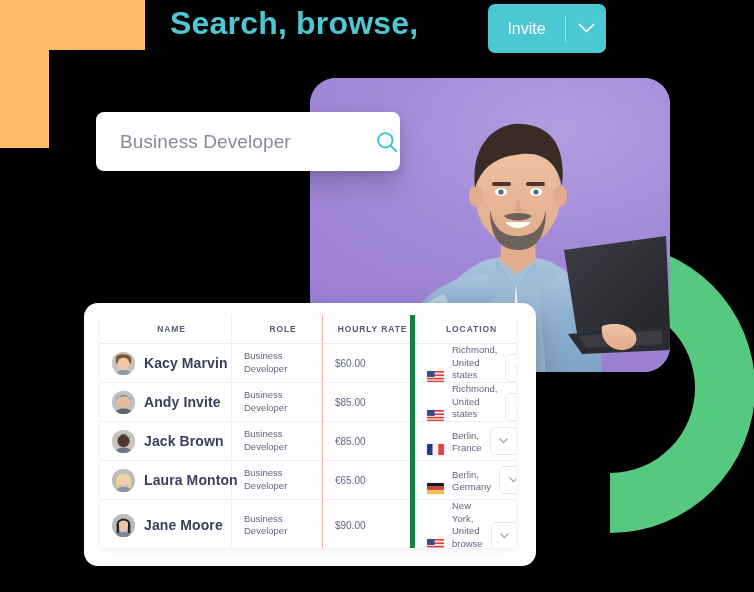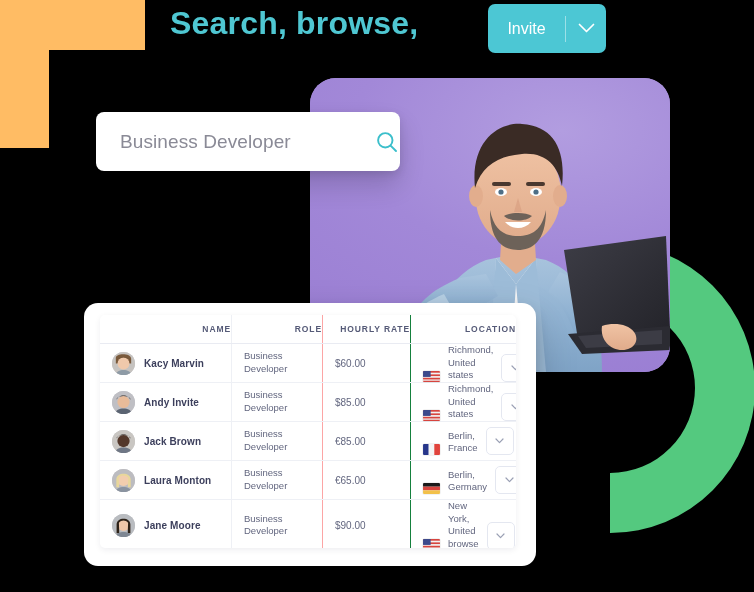--- a/index.html
+++ b/index.html
@@ -82,44 +82,44 @@
   }
   .table-card{
     position:absolute;left:100px;top:315px;width:416px;height:233px;
     background:#ffffff;border-radius:5px;overflow:hidden;
     box-shadow:0 2px 6px rgba(20,20,50,.07);
   }
   table.people{
     width:100%;border-collapse:collapse;table-layout:fixed;
   }
   table.people th{
-    text-align:right;font-size:8.5px;font-weight:700;color:#555a77;
+    text-align:center;font-size:8.5px;font-weight:700;color:#555a77;
     letter-spacing:.9px;padding:9px 0 9px 12px;
     border-bottom:1px solid #e9ebf2;
     vertical-align:middle;
   }
   table.people td{
     padding:0 0 0 12px;border-bottom:1px solid #eef0f5;
     vertical-align:middle;height:38px;
     font-size:9.5px;color:#595d7a;
   }
   table.people tr:last-child td{border-bottom:none;}
   .col-name{width:119px;border-right:1px solid #eef0f5;}
   .col-role{width:78px;border-right:1px solid #fca5a5;}
-  .col-rate{width:75px;border-right:1px solid #15803d;}
+  .col-rate{width:75px;border-right:5px solid #15803d;}
   .col-loc{width:auto;margin-left:39px;}
 
   .name-cell{display:flex;align-items:center;gap:9px;}
   .avatar{
     width:23px;height:23px;border-radius:50%;flex:0 0 auto;overflow:hidden;
     background:#c9c9cf;position:relative;
   }
   .avatar svg{display:block;width:100%;height:100%;}
   .person-name{
-    font-size:10px;font-weight:700;color:#3c3f5c;letter-spacing:.1px;
+    font-size:14px;font-weight:700;color:#3c3f5c;letter-spacing:.1px;
     white-space:nowrap;
   }
   .role-text{line-height:1.32;color:#62667f;font-size:9.5px;}
   .rate-text{color:#62667f;font-size:10px;margin-top:48px;}
   .loc-cell{display:flex;align-items:flex-end;gap:8px;padding-right:8px;}
   .flag{
     width:17px;height:11px;flex:0 0 auto;border-radius:1px;overflow:hidden;
     box-shadow:0 0 0 .5px rgba(0,0,0,.10);
   }
   .flag svg{display:block;width:100%;height:100%;}

